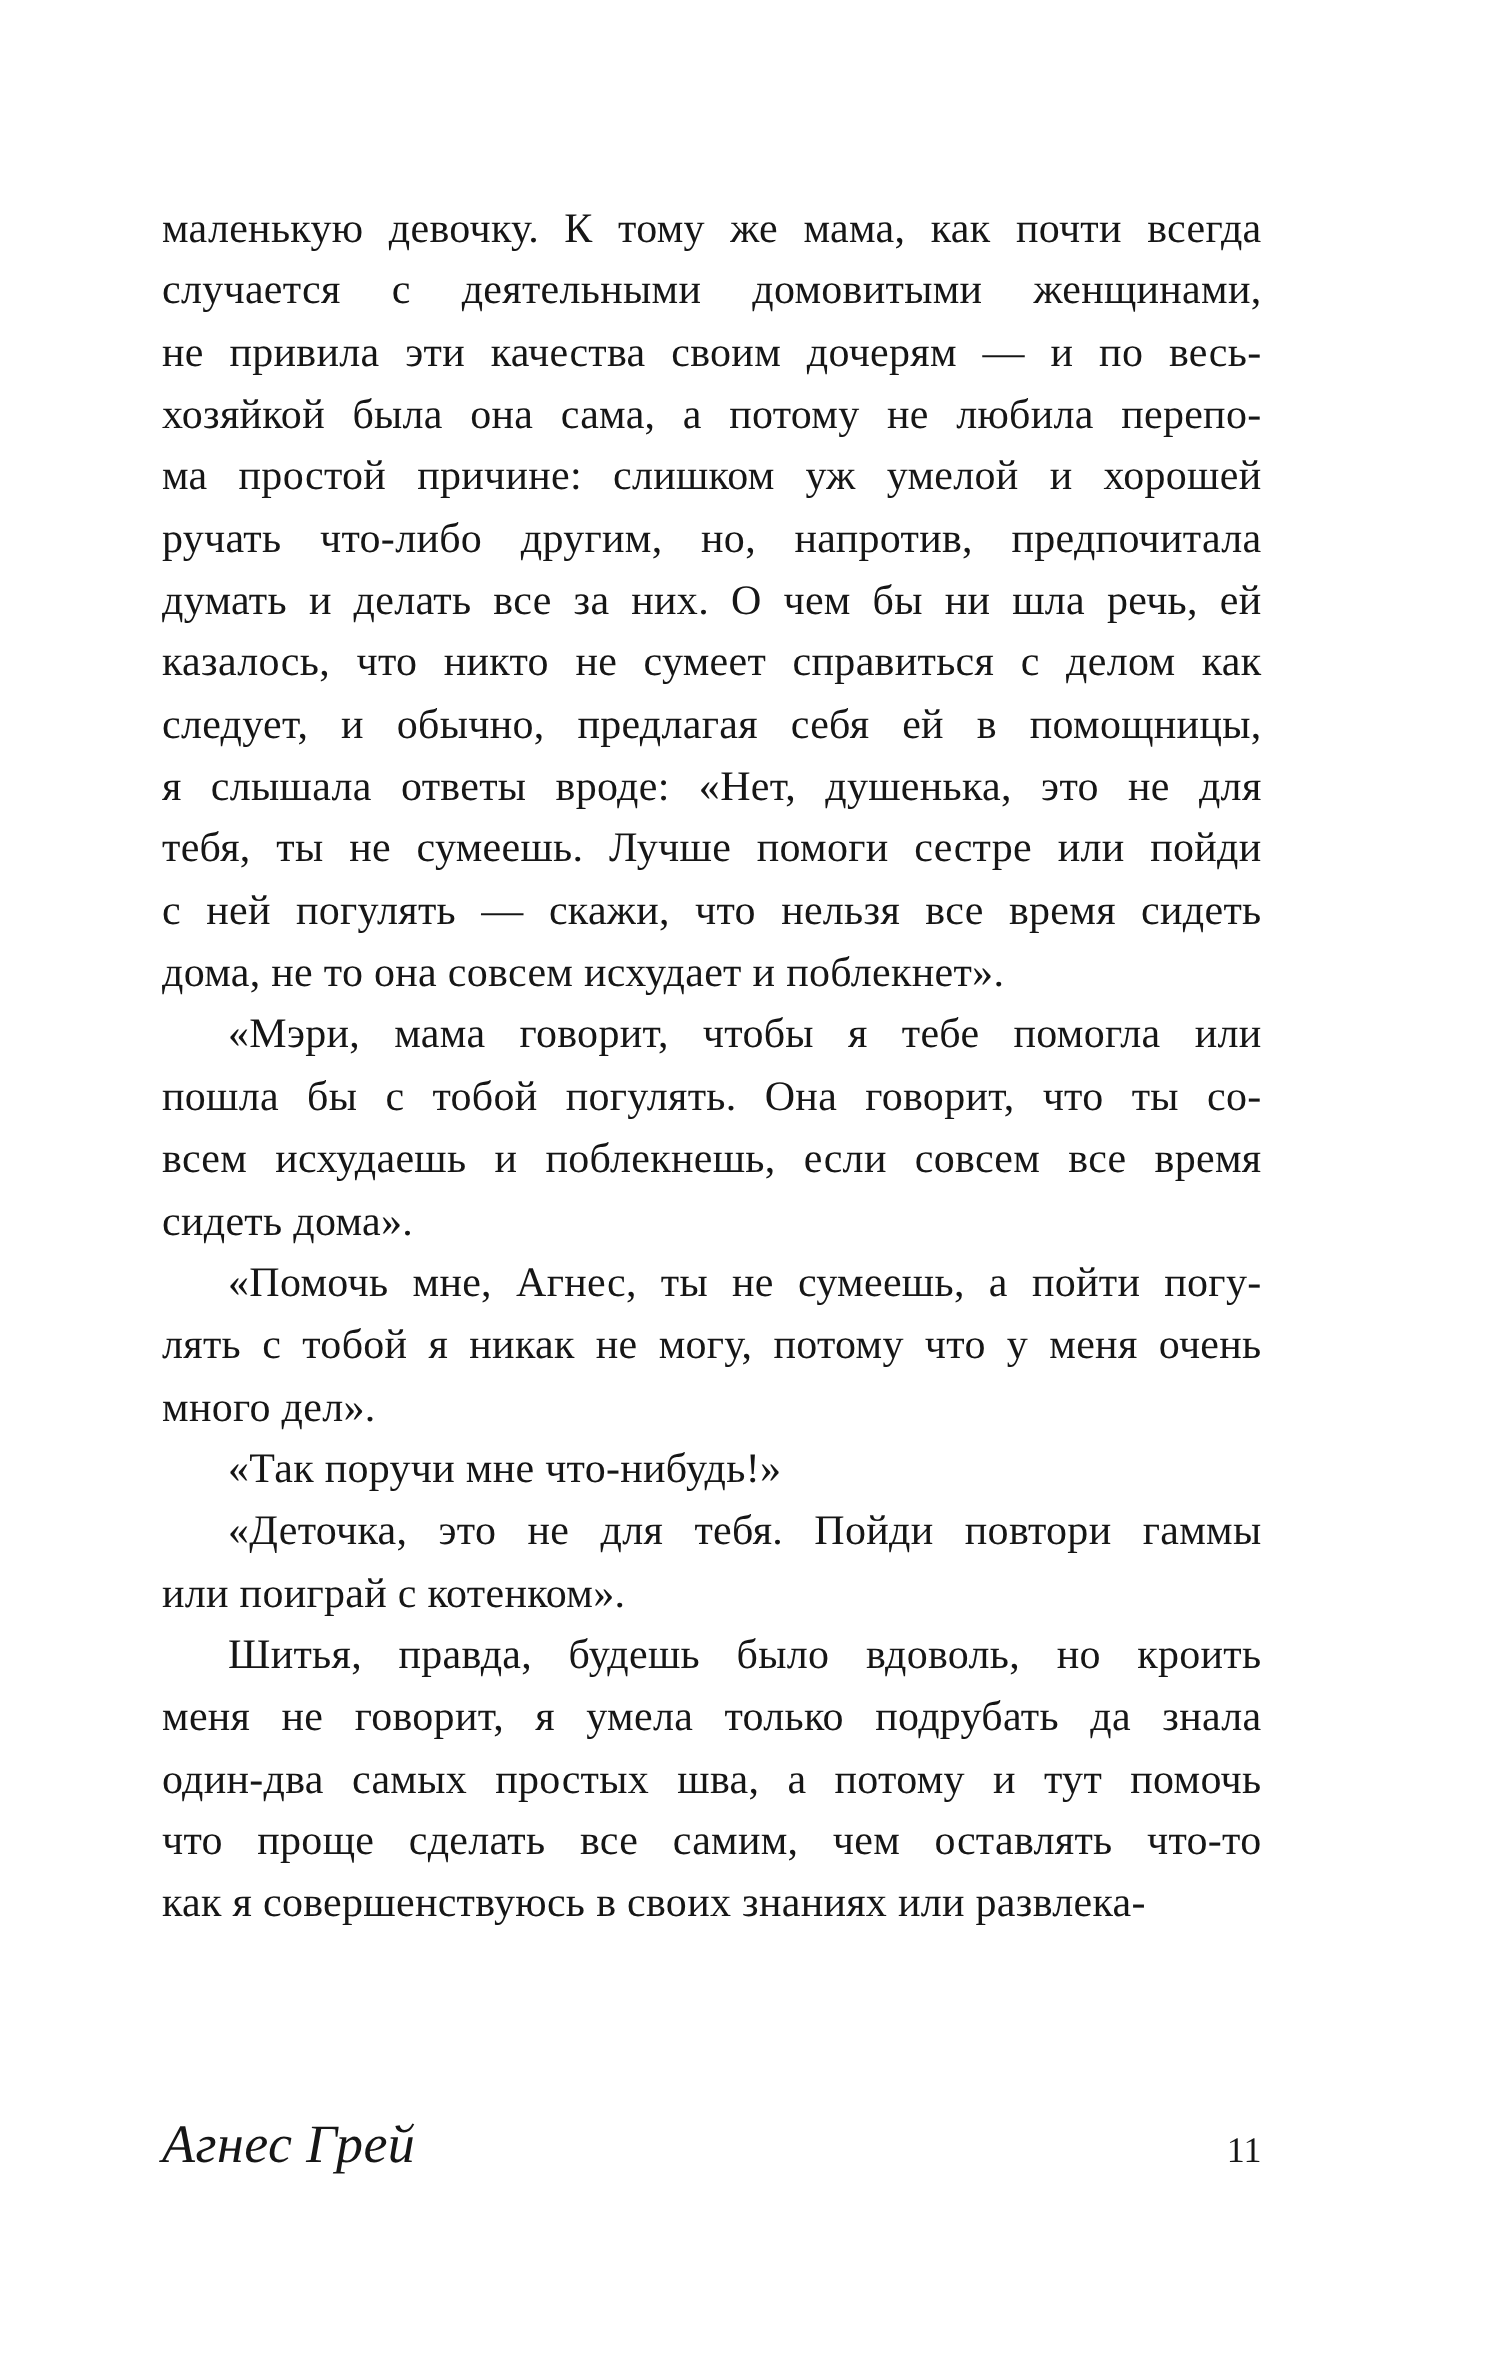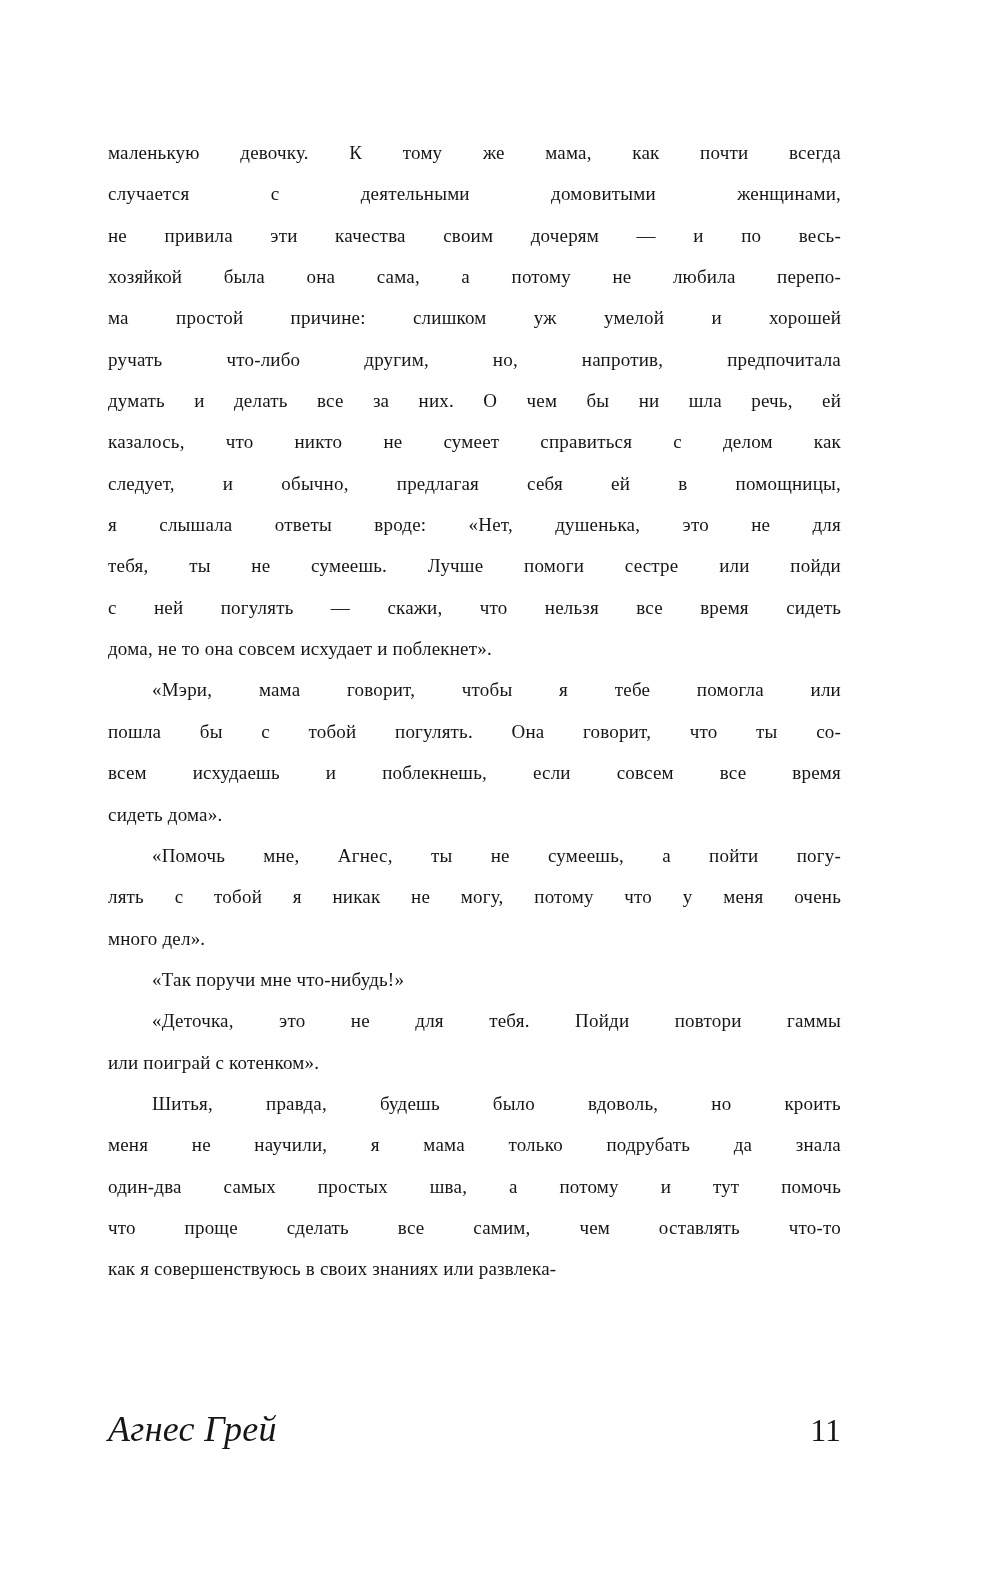--- a/index.html
+++ b/index.html
@@ -16,21 +16,21 @@
     font-family: "Liberation Serif", "DejaVu Serif", serif;
     color: #161616;
   }
   .text-block {
     position: absolute;
     left: 108px;
     top: 132px;
     width: 733px;
   }
   .line {
-    font-size: 19px;
+    font-size: 28px;
     line-height: 41.35px;
     height: 41.35px;
     text-align: justify;
     text-align-last: justify;
     white-space: normal;
     letter-spacing: 0.2px;
   }
   .line.para-end {
     text-align-last: left;
   }
@@ -45,21 +45,21 @@
     display: flex;
     justify-content: space-between;
     align-items: baseline;
   }
   .running-title {
     font-style: italic;
     font-size: 36px;
     letter-spacing: 0.3px;
   }
   .page-number {
-    font-size: 32px;
+    font-size: 24px;
     font-style: normal;
   }
 </style>
 </head>
 <body>
 
 <div class="page">
 
   <div class="text-block">
 
@@ -80,21 +80,21 @@
       <div class="line">пошла бы с тобой погулять. Она говорит, что ты со-</div>
       <div class="line">всем исхудаешь и поблекнешь, если совсем все время</div>
       <div class="line para-end">сидеть дома».</div>
       <div class="line indent">«Помочь мне, Агнес, ты не сумеешь, а пойти погу-</div>
       <div class="line">лять с тобой я никак не могу, потому что у меня очень</div>
       <div class="line para-end">много дел».</div>
       <div class="line indent para-end">«Так поручи мне что-нибудь!»</div>
       <div class="line indent">«Деточка, это не для тебя. Пойди повтори гаммы</div>
       <div class="line para-end">или поиграй с котенком».</div>
       <div class="line indent">Шитья, правда, будешь было вдоволь, но кроить</div>
-      <div class="line">меня не научили, я мама только подрубать да знала</div>
+      <div class="line">меня не говорит, я умела только подрубать да знала</div>
       <div class="line">один-два самых простых шва, а потому и тут помочь</div>
       <div class="line">что проще сделать все самим, чем оставлять что-то</div>
       <div class="line para-end">как я совершенствуюсь в своих знаниях или развлека-</div>
     </div>
 
   <div class="footer">
     <span class="running-title">Агнес Грей</span>
     <span class="page-number">11</span>
   </div>
 

